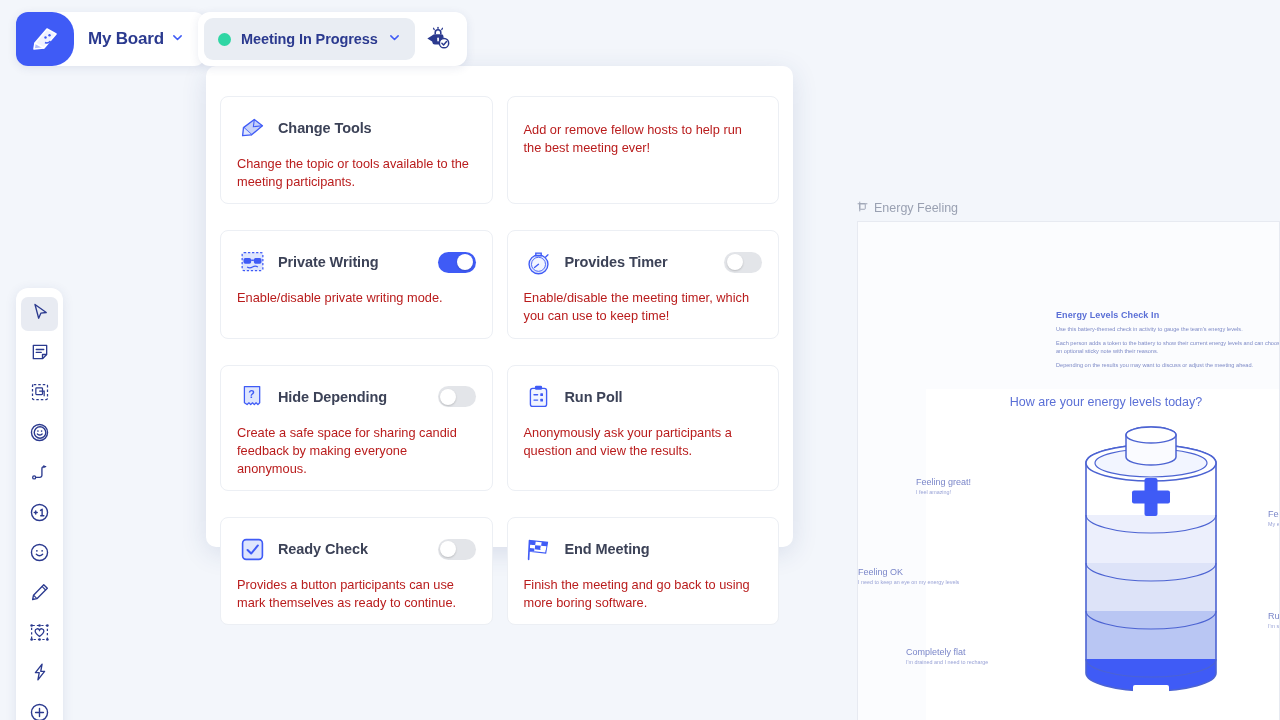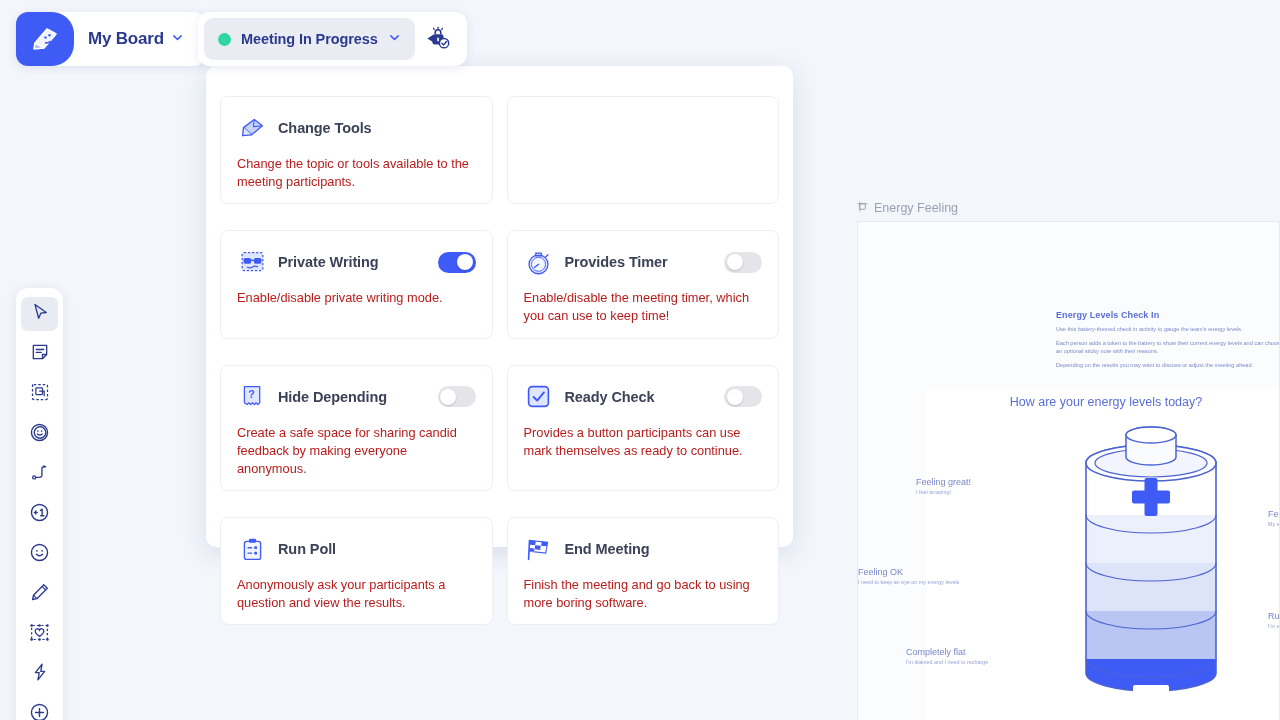--- a/index.html
+++ b/index.html
@@ -306,20 +306,21 @@
             <path d="M5 14 L4 23 L14 22" fill="#dfe6fd" stroke="#3f5bf6" stroke-width="1.5" stroke-linejoin="round"></path>
             <path d="M17 5 L16 13 L26 12" stroke="#3f5bf6" stroke-width="1.2" fill="none"></path>
           </svg>
         </span>
         <span class="menu-title">Change Tools</span>
       </div>
       <div class="menu-desc">Change the topic or tools available to the meeting participants.</div>
     </div>
 
     <div class="menu-card">
+      <div class="menu-desc">Add or remove fellow hosts to help run the best meeting ever!</div>
     </div>
 
     <div class="menu-card">
       <div class="menu-card-head">
         <span class="menu-icon">
           <svg width="27" height="27" viewBox="0 0 30 30" fill="none">
             <rect x="3.5" y="4" width="23" height="20" rx="2" fill="#dfe6fd" stroke="#3f5bf6" stroke-width="1.4" stroke-dasharray="2.5 2"></rect>
             <rect x="5" y="10" width="8.5" height="6.5" rx="2" fill="#3f5bf6"></rect>
             <rect x="16.5" y="10" width="8.5" height="6.5" rx="2" fill="#3f5bf6"></rect>
             <path d="M13.5 12.5 h3" stroke="#3f5bf6" stroke-width="1.6"></path>
@@ -360,53 +361,53 @@
             <path d="M6 4 h17 v18 l-2 2 l-2 -2 l-2 2 l-2 -2 l-2 2 l-2 -2 l-2 2 l-3 -2 z" fill="#dfe6fd" stroke="#3f5bf6" stroke-width="1.4" stroke-linejoin="round"></path>
             <text x="14" y="17" font-family="Liberation Sans, sans-serif" font-size="12" font-weight="bold" fill="#3f5bf6" text-anchor="middle">?</text>
           </svg>
         </span>
         <span class="menu-title">Hide Depending</span>
         <span class="toggle">
             <span class="knob"></span>
           </span>
       </div>
       <div class="menu-desc">Create a safe space for sharing candid feedback by making everyone anonymous.</div>
-    </div>
-
-    <div class="menu-card">
-      <div class="menu-card-head">
-        <span class="menu-icon">
-          <svg width="27" height="27" viewBox="0 0 30 30" fill="none">
-            <rect x="4" y="4" width="22" height="22" rx="4" fill="#dfe6fd" stroke="#3f5bf6" stroke-width="1.8"></rect>
-            <path d="M9.5 15.5 l4 4 l7.5 -9" stroke="#3f5bf6" stroke-width="2.2" stroke-linecap="round" stroke-linejoin="round"></path>
-          </svg>
-        </span>
-        <span class="menu-title">Ready Check</span>
-        <span class="toggle">
-            <span class="knob"></span>
-          </span>
-      </div>
-      <div class="menu-desc">Provides a button participants can use mark themselves as ready to continue.</div>
     </div>
 
     <div class="menu-card">
       <div class="menu-card-head">
         <span class="menu-icon">
           <svg width="27" height="27" viewBox="0 0 30 30" fill="none" stroke="#3f5bf6" stroke-width="1.5">
             <rect x="6" y="6" width="18" height="20" rx="2.5" fill="#f1f4ff"></rect>
             <rect x="11" y="3" width="8" height="4.5" rx="1.5" fill="#3f5bf6" stroke="none"></rect>
             <path d="M10 13 h4" stroke-linecap="round"></path>
             <path d="M10 19 h4" stroke-linecap="round"></path>
             <rect x="17" y="11.5" width="3" height="3" rx="0.6" fill="#3f5bf6" stroke="none"></rect>
             <rect x="17" y="17.5" width="3" height="3" rx="0.6" fill="#3f5bf6" stroke="none"></rect>
           </svg>
         </span>
         <span class="menu-title">Run Poll</span>
       </div>
       <div class="menu-desc">Anonymously ask your participants a question and view the results.</div>
+    </div>
+
+    <div class="menu-card">
+      <div class="menu-card-head">
+        <span class="menu-icon">
+          <svg width="27" height="27" viewBox="0 0 30 30" fill="none">
+            <rect x="4" y="4" width="22" height="22" rx="4" fill="#dfe6fd" stroke="#3f5bf6" stroke-width="1.8"></rect>
+            <path d="M9.5 15.5 l4 4 l7.5 -9" stroke="#3f5bf6" stroke-width="2.2" stroke-linecap="round" stroke-linejoin="round"></path>
+          </svg>
+        </span>
+        <span class="menu-title">Ready Check</span>
+        <span class="toggle">
+            <span class="knob"></span>
+          </span>
+      </div>
+      <div class="menu-desc">Provides a button participants can use mark themselves as ready to continue.</div>
     </div>
 
     <div class="menu-card">
       <div class="menu-card-head">
         <span class="menu-icon">
           <svg width="27" height="27" viewBox="0 0 30 30" fill="none">
             <path d="M6 5 L25 7 L23 19 L5 17 Z" fill="#ffffff" stroke="#3f5bf6" stroke-width="1.3"></path>
             <g fill="#3f5bf6">
               <path d="M6 5 L12 5.6 L11.3 10.2 L5.5 9.6 Z"></path>
               <path d="M18.6 6.3 L25 7 L24.3 11.6 L17.9 10.9 Z"></path>

